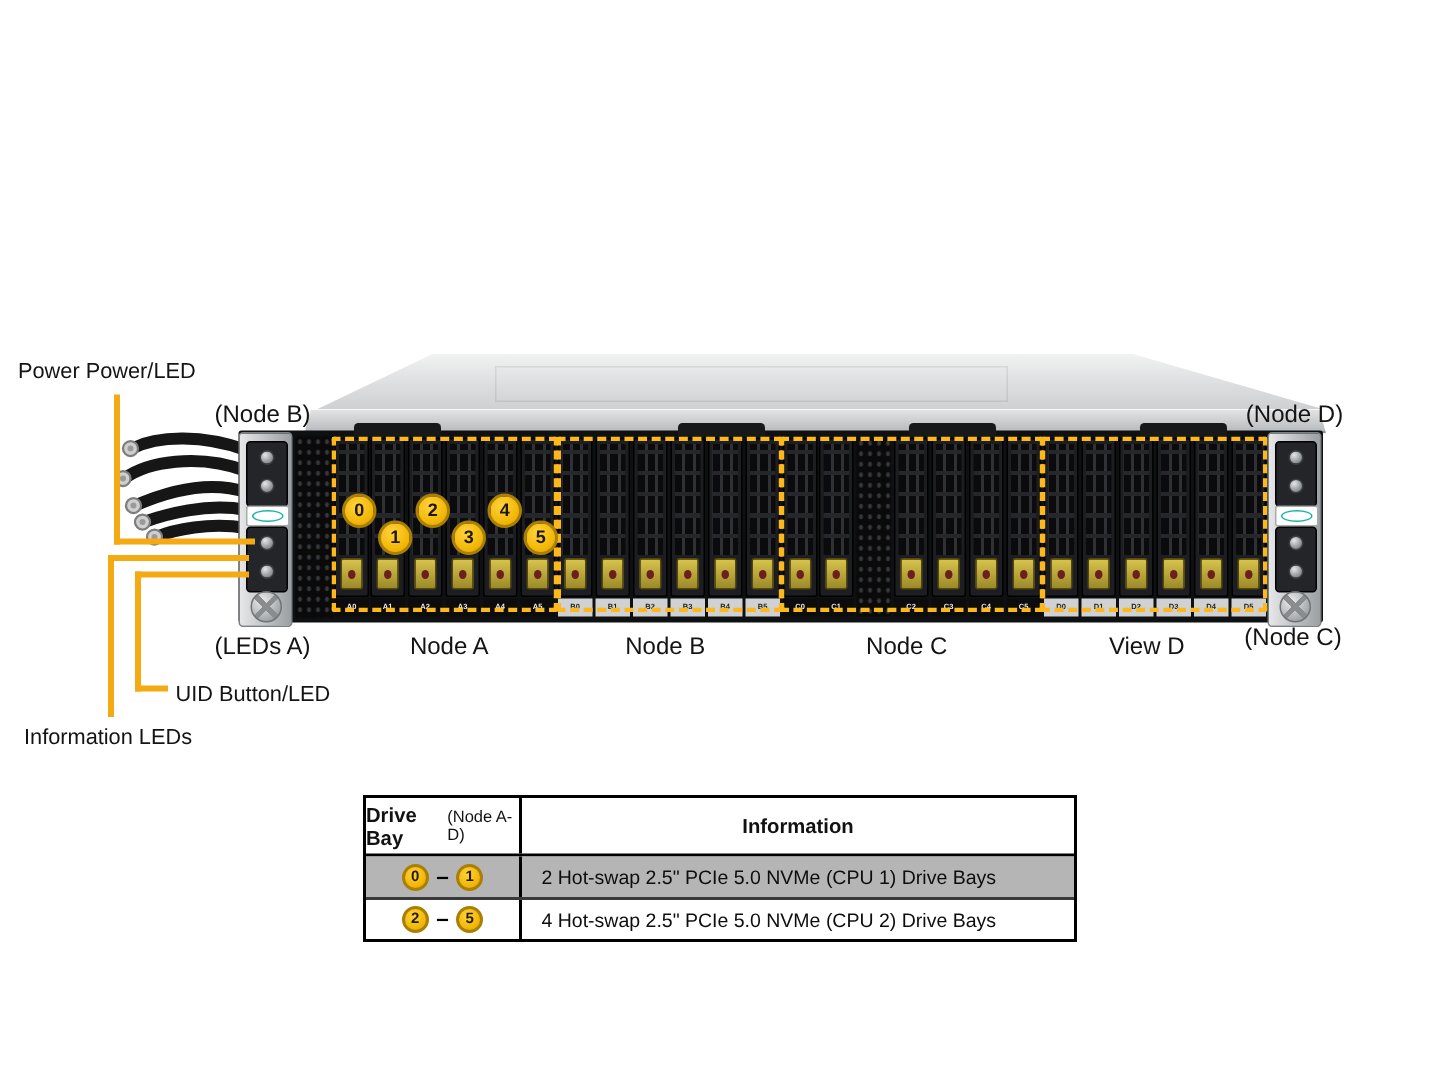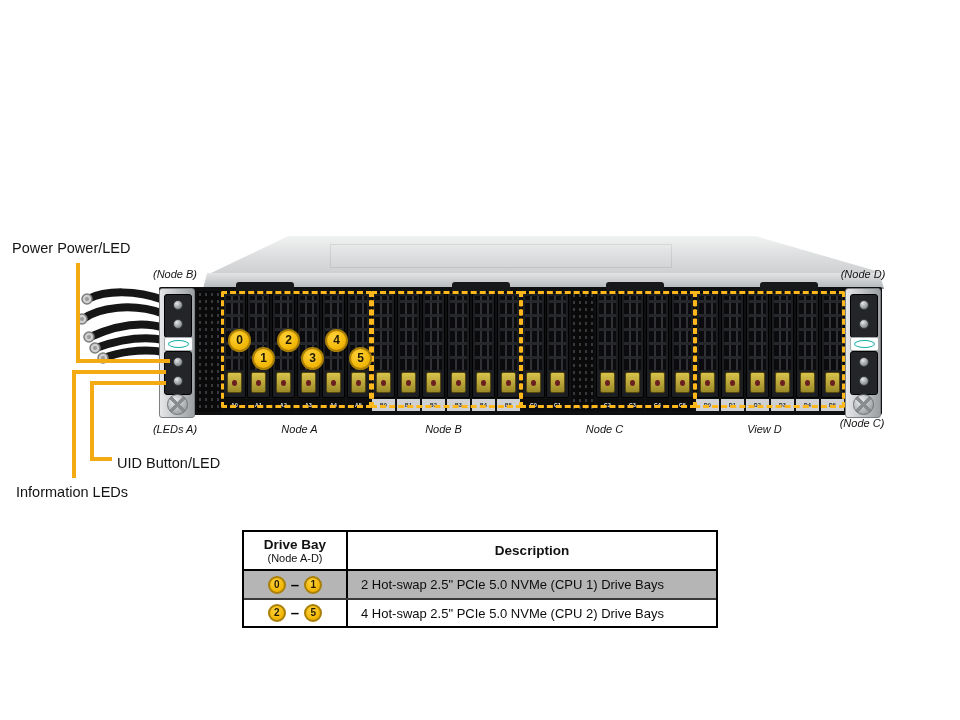--- a/index.html
+++ b/index.html
@@ -72,31 +72,31 @@
        border-radius:2px;box-sizing:border-box;}
 
   
   .ccirc{position:absolute;width:23px;height:23px;border-radius:50%;box-sizing:border-box;
          background:radial-gradient(circle at 40% 33%,#ffd23e,#f2b705 65%,#d99e07);
          border:2px solid #a97f05;color:#1f1900;font-weight:bold;font-size:12px;
          line-height:19px;text-align:center;}
 
   
   .lbl{position:absolute;font-size:14.5px;color:#141414;white-space:nowrap;}
-  .nodelbl{position:absolute;font-size:11px;color:#141414;text-align:center;white-space:nowrap;font-style:italic;}
+  .nodelbl{position:absolute;font-size:16px;color:#141414;text-align:center;white-space:nowrap;}
   .yline{position:absolute;background:#f3aa13;}
 
   
   .tbl{position:absolute;left:242px;top:530px;width:476px;border:2px solid #000;
        box-sizing:border-box;background:#fff;}
   .trow{display:flex;align-items:stretch;}
   .thead{height:37px;border-bottom:2px solid #000;}
   .tr1{height:27px;background:#b5b5b5;border-bottom:2px solid #3a3a3a;}
   .tr2{height:26px;}
-  .c1{width:104px;border-right:2px solid #000;display:flex;flex-direction:column;
+  .c1{width:104px;border-right:2px solid #000;display:flex;
       align-items:center;justify-content:center;flex:none;box-sizing:border-box;}
   .c1row{flex-direction:row;gap:5px;}
   .c2{flex:1;display:flex;align-items:center;justify-content:center;}
   .c2.left{justify-content:flex-start;padding-left:13px;}
   .h1{font-weight:bold;font-size:13.5px;line-height:15px;}
   .h2{font-size:11px;line-height:12px;}
   .desc{font-size:13px;color:#0d0d0d;}
   .tcirc{width:18px;height:18px;border-radius:50%;box-sizing:border-box;
          background:radial-gradient(circle at 40% 33%,#ffd23e,#f2b705 65%,#d99e07);
          border:2px solid #a97f05;color:#231c00;font-weight:bold;font-size:10px;
@@ -332,21 +332,21 @@
   <div class="yline" style="left:90px;top:381px;width:4px;height:80px"></div>
   <div class="yline" style="left:90px;top:457px;width:22px;height:4px"></div>
 
   <div class="tbl">
     <div class="trow thead">
       <div class="c1">
         <div class="h1">Drive Bay</div>
         <div class="h2">(Node A-D)</div>
       </div>
       <div class="c2">
-        <div class="h1">Description</div>
+        <div class="h1">Information</div>
       </div>
     </div>
     <div class="trow tr1">
       <div class="c1 c1row">
         <div class="tcirc">0</div>
         <div class="tdash">–</div>
         <div class="tcirc">1</div>
       </div>
       <div class="c2 left">
         <div class="desc">2 Hot-swap 2.5" PCIe 5.0 NVMe (CPU 1) Drive Bays</div>

